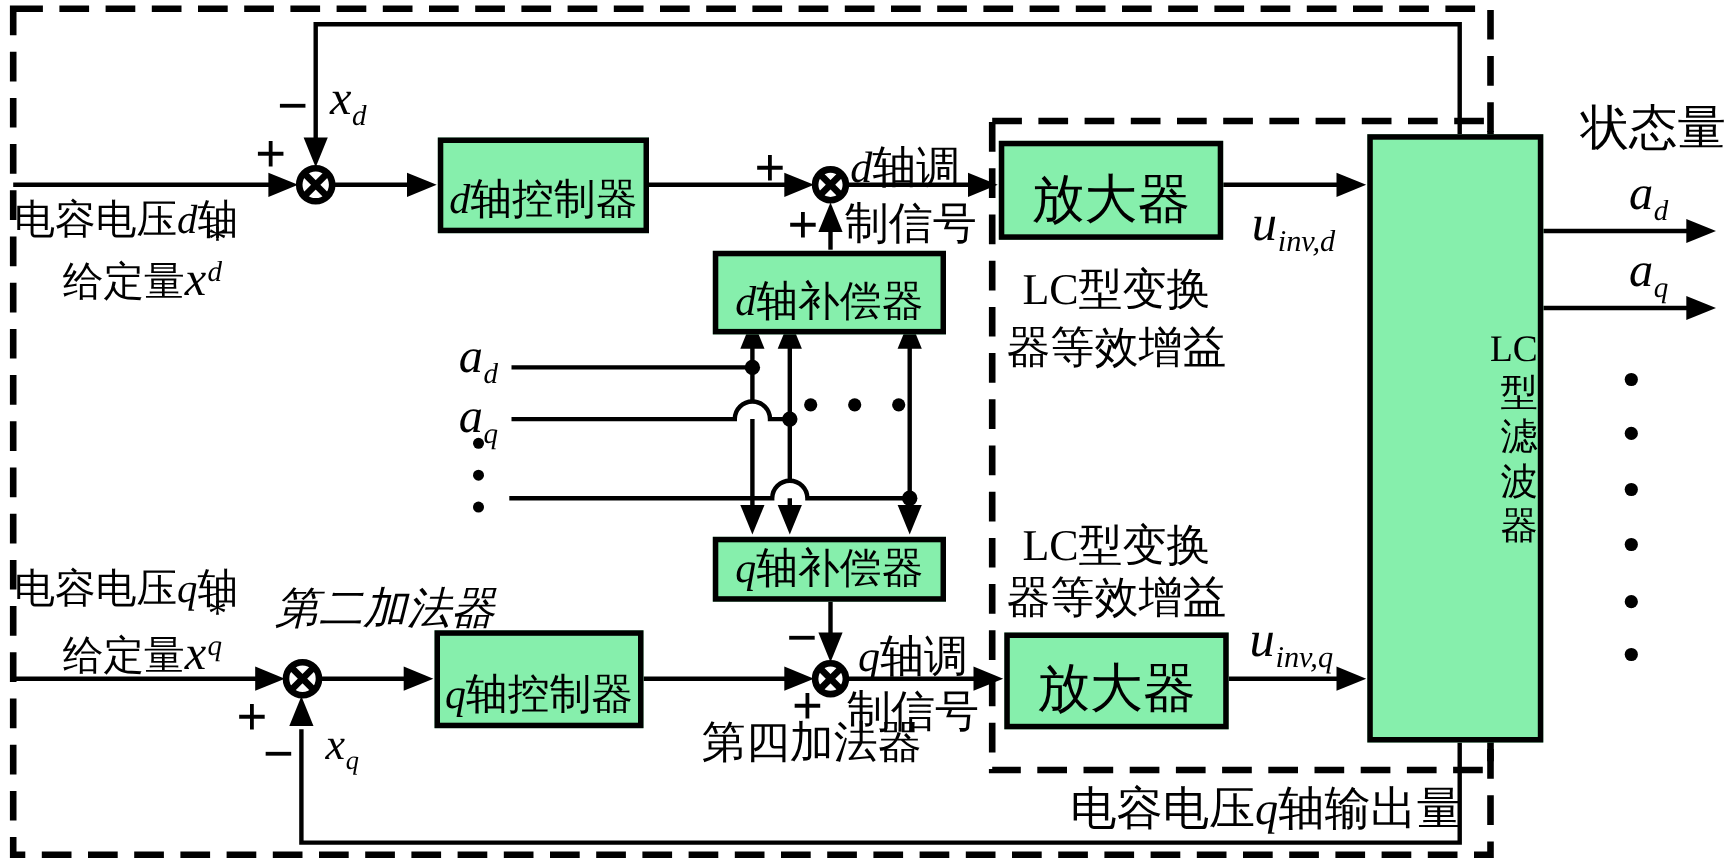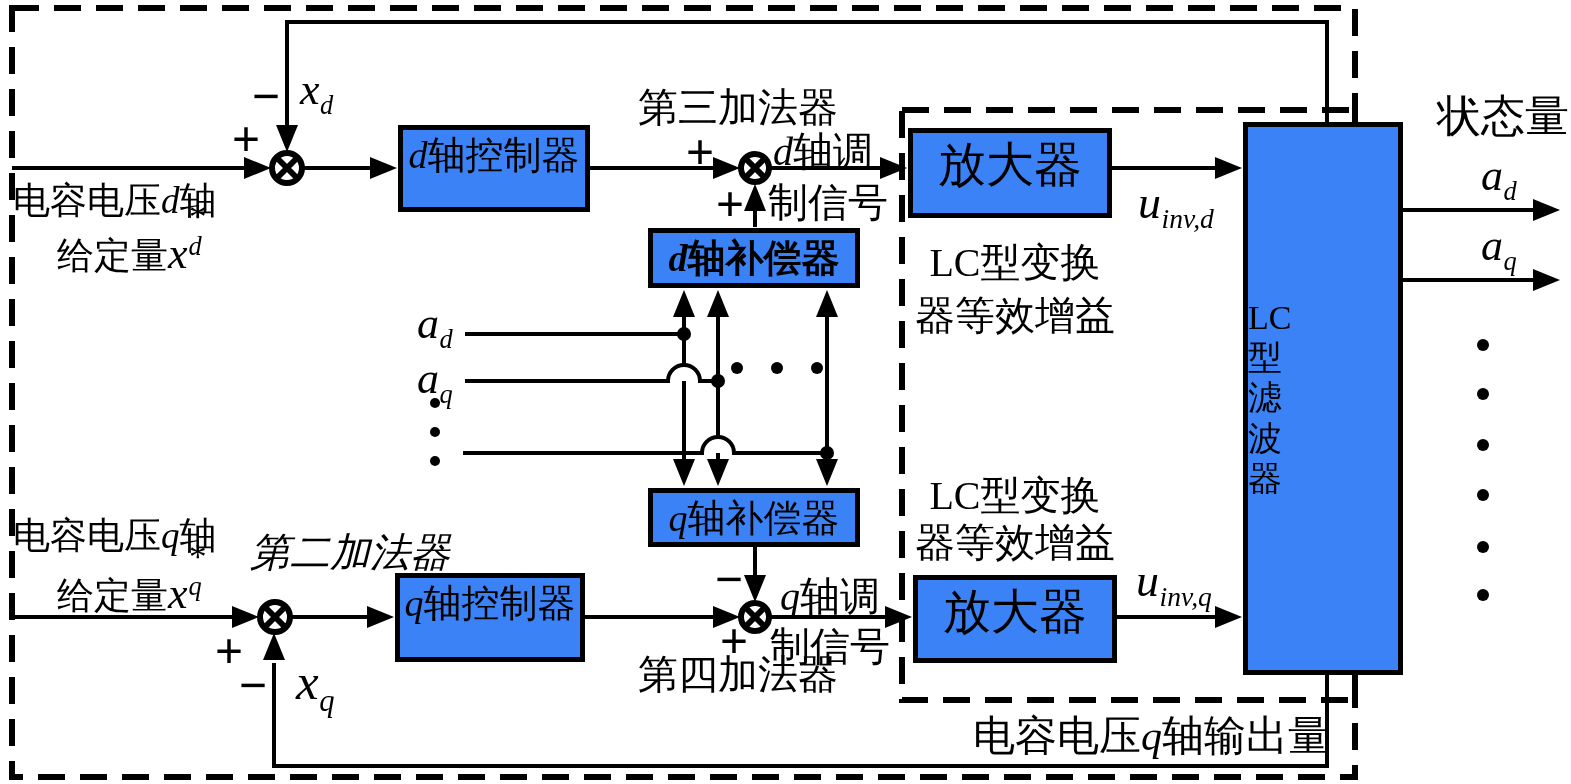--- a/index.html
+++ b/index.html
@@ -1,20 +1,20 @@
 <!DOCTYPE html>
 <html><head>
 <meta charset="utf-8">
 <style>
   html,body{margin:0;padding:0;background:#fff;}
   #canvas{position:relative;width:1571px;height:784px;background:#ffffff;overflow:hidden;
           font-family:"Liberation Serif","DejaVu Serif",serif;color:#000;}
   #wires{position:absolute;left:0;top:0;}
-  .box{position:absolute;background:#3b82f6;border:5px solid #000;box-sizing:border-box;
-       display:flex;align-items:flex-start;justify-content:center;white-space:nowrap;}
+  .box{position:absolute;background:#86efac;border:5px solid #000;box-sizing:border-box;
+       display:flex;align-items:flex-end;justify-content:center;white-space:nowrap;}
   .lbl{position:absolute;white-space:nowrap;line-height:1.08;}
   .ctr{text-align:center;}
   i, .var{font-style:italic;font-family:"Liberation Serif","DejaVu Serif",serif;}
   .msub{font-size:0.60em;font-style:italic;vertical-align:-0.38em;margin-left:0.02em;}
   .ss{display:inline-block;position:relative;width:0.62em;height:1em;vertical-align:baseline;}
   .ss .s1{position:absolute;left:0.04em;top:-0.72em;font-size:0.80em;font-style:normal;}
   .ss .s2{position:absolute;left:0.04em;top:0.30em;font-size:0.60em;font-style:italic;}
   .sign{position:absolute;font-size:50px;font-weight:bold;transform:translate(-50%,-50%);line-height:1;}
   .lc-col{flex-direction:column;line-height:1.18;font-size:34px;}
 </style>
@@ -131,21 +131,21 @@
       <g>
         <circle cx="755" cy="617" r="14" stroke-width="6"></circle>
         <path d="M746,608 L764,626 M746,626 L764,608" stroke-width="6" fill="none"></path>
       </g>
     </g>
   </svg>
 
   <div class="box" style="left:398px;top:125px;width:192px;height:87px;font-size:38px;">
     <span><i>d</i><span>轴控制器</span></span>
   </div>
-  <div class="box" style="left:648px;top:228px;width:212px;height:60px;font-size:38px;font-weight:bold;">
+  <div class="box" style="left:648px;top:228px;width:212px;height:76px;font-size:38px;">
     <span><i>d</i><span>轴补偿器</span></span>
   </div>
   <div class="box" style="left:648px;top:488px;width:212px;height:59px;font-size:38px;">
     <span><i>q</i><span>轴补偿器</span></span>
   </div>
   <div class="box" style="left:395px;top:573px;width:190px;height:89px;font-size:38px;">
     <span><i>q</i><span>轴控制器</span></span>
   </div>
   <div class="box" style="left:908px;top:128px;width:204px;height:90px;font-size:48px;">
     <span>放大器</span>
@@ -168,27 +168,26 @@
     <span>给定量</span><i style="font-size:44px;">x</i><span class="ss" style="font-size:44px;"><span class="s1">*</span><span class="s2">d</span></span>
   </div>
   <div class="lbl" style="left:13px;top:516px;font-size:37px;text-align:right;">
     <span>电容电压</span><i>q</i><span>轴</span>
   </div>
   <div class="lbl" style="left:57px;top:564px;font-size:37px;">
     <span>给定量</span><i style="font-size:44px;">x</i><span class="ss" style="font-size:44px;"><span class="s1">*</span><span class="s2">q</span></span>
   </div>
 
   <div class="lbl" style="left:250px;top:531px;font-size:40px;font-style:italic;">第二加法器</div>
-  <div class="lbl" style="left:638px;top:86px;font-size:40px;">第三加法器</div>
   <div class="lbl" style="left:638px;top:653px;font-size:40px;">第四加法器</div>
 
   <div class="lbl" style="left:300px;top:66px;font-size:44px;">
     <i>x</i><span class="msub">d</span>
   </div>
-  <div class="lbl" style="left:296px;top:655px;font-size:51px;">
+  <div class="lbl" style="left:296px;top:655px;font-size:40px;">
     <i>x</i><span class="msub">q</span>
   </div>
 
   <div class="lbl" style="left:773px;top:130px;font-size:40px;">
     <i>d</i><span>轴调</span>
   </div>
   <div class="lbl" style="left:768px;top:181px;font-size:40px;">制信号</div>
   <div class="lbl" style="left:780px;top:575px;font-size:40px;text-align:center;">
     <i>q</i><span>轴调</span>
   </div>

